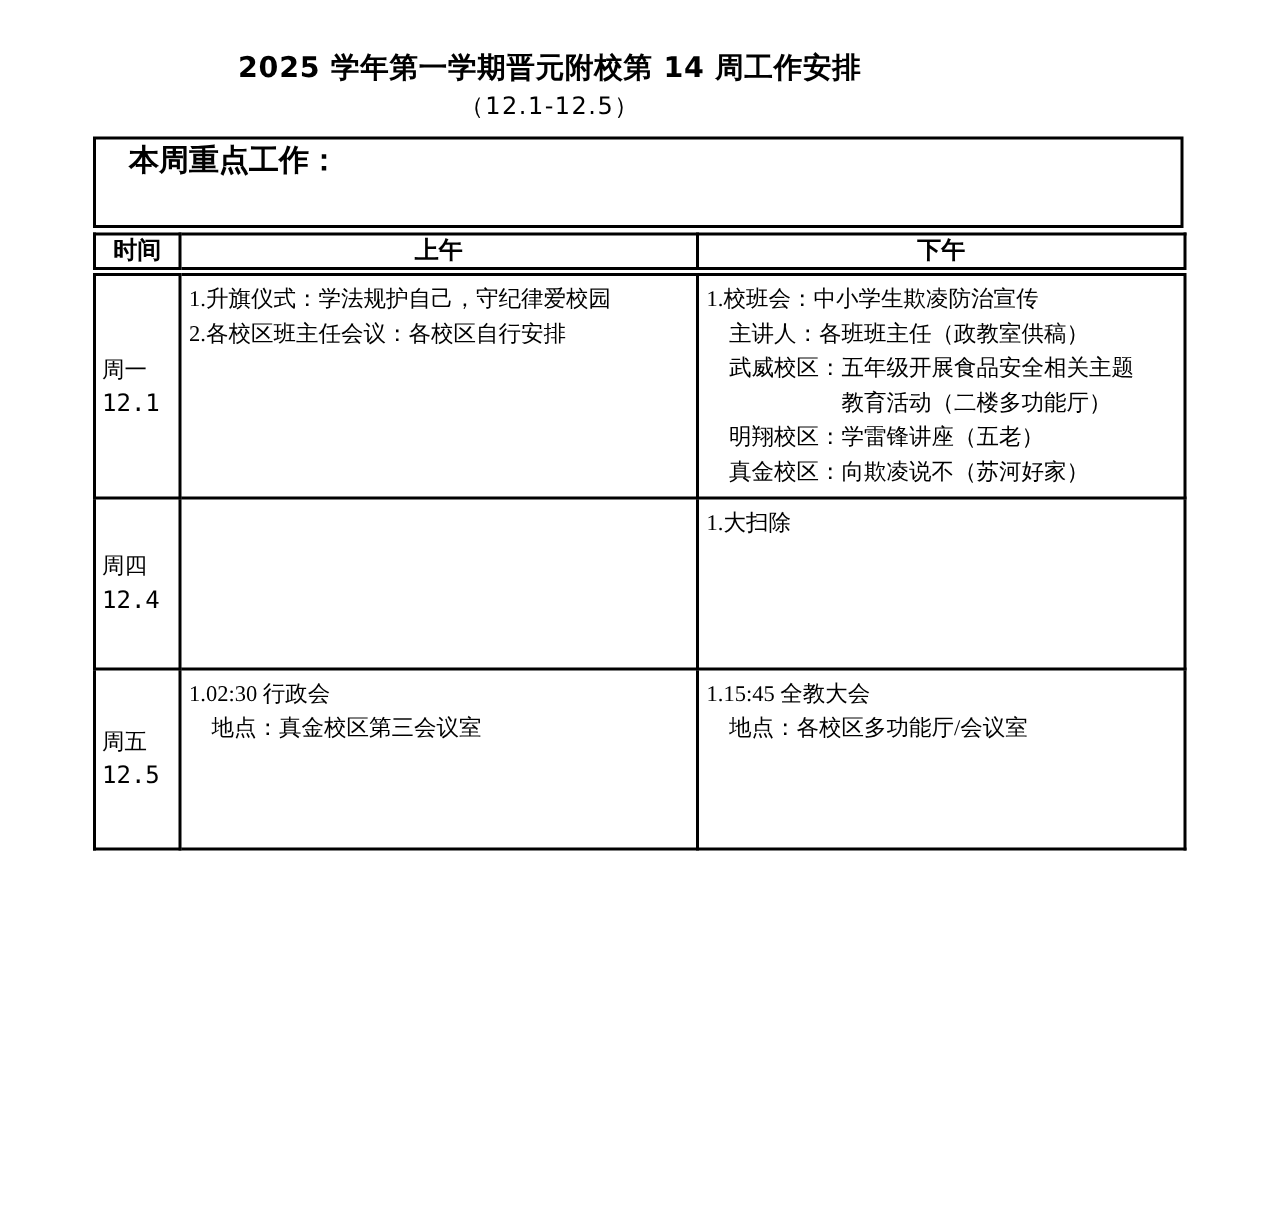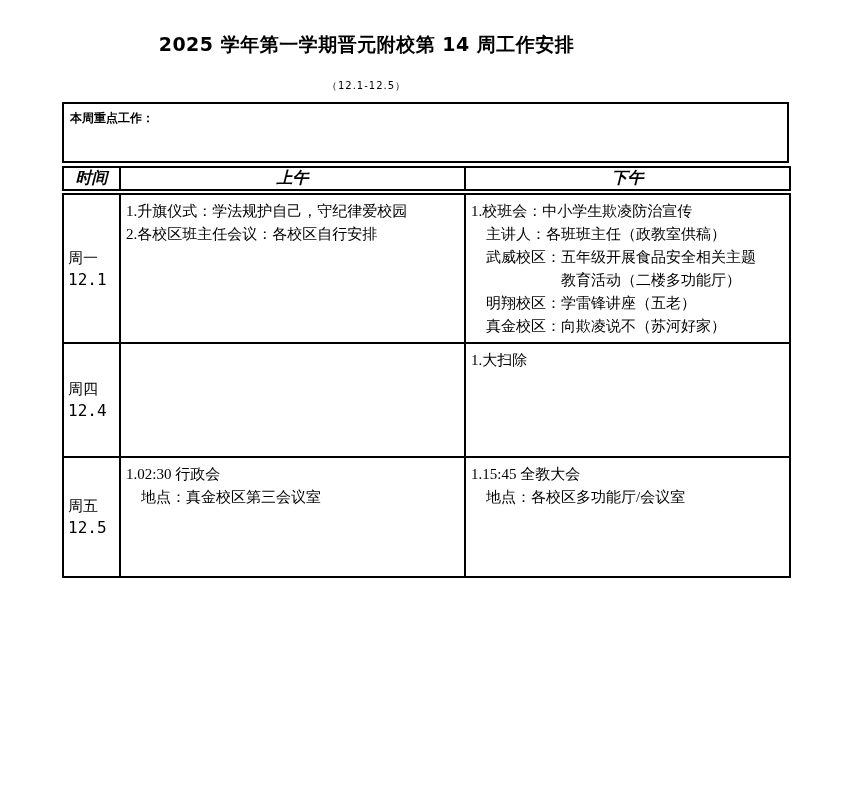--- a/index.html
+++ b/index.html
@@ -21,36 +21,37 @@
     padding-top: 32px;
     text-align: center;
     font-family: "DejaVu Sans", "Liberation Sans", sans-serif;
     font-weight: bold;
     font-size: 19px;
     letter-spacing: 0.5px;
   }
   .doc-subtitle {
     text-align: center;
     font-family: "DejaVu Sans", "Liberation Sans", sans-serif;
-    font-size: 10px;
-    margin-top: 21px;
+    font-size: 16px;
+    margin-top: 3px;
     letter-spacing: 1px;
   }
   .focus-box {
     box-sizing: border-box;
     width: 727px;
     margin: 9px 0 3px 62px;
     border: 2px solid #000;
     height: 61px;
     padding: 3px 6px;
   }
   .focus-heading {
     font-weight: bold;
-    font-size: 12px;
+    font-size: 20px;
     line-height: 22px;
+    margin-left: 16px;
   }
   .focus-item {
     font-size: 16px;
     line-height: 24px;
     white-space: pre-wrap;
   }
   table.schedule {
     border-collapse: collapse;
     table-layout: fixed;
     width: 727px;
@@ -61,21 +62,20 @@
     border: 2px solid #000;
     box-sizing: border-box;
   }
   table.schedule thead th {
     height: 25px;
     padding: 0 2px;
     font-size: 16px;
     font-weight: bold;
     text-align: center;
     border-bottom: 6px double #000;
-    font-style: italic;
   }
   .col-time { width: 57px; }
   .col-am   { width: 345px; }
   .col-pm   { width: 325px; border-radius: 11px; }
   td.day-cell {
     vertical-align: middle;
     padding: 2px 4px;
     font-size: 15px;
     line-height: 22px;
   }

